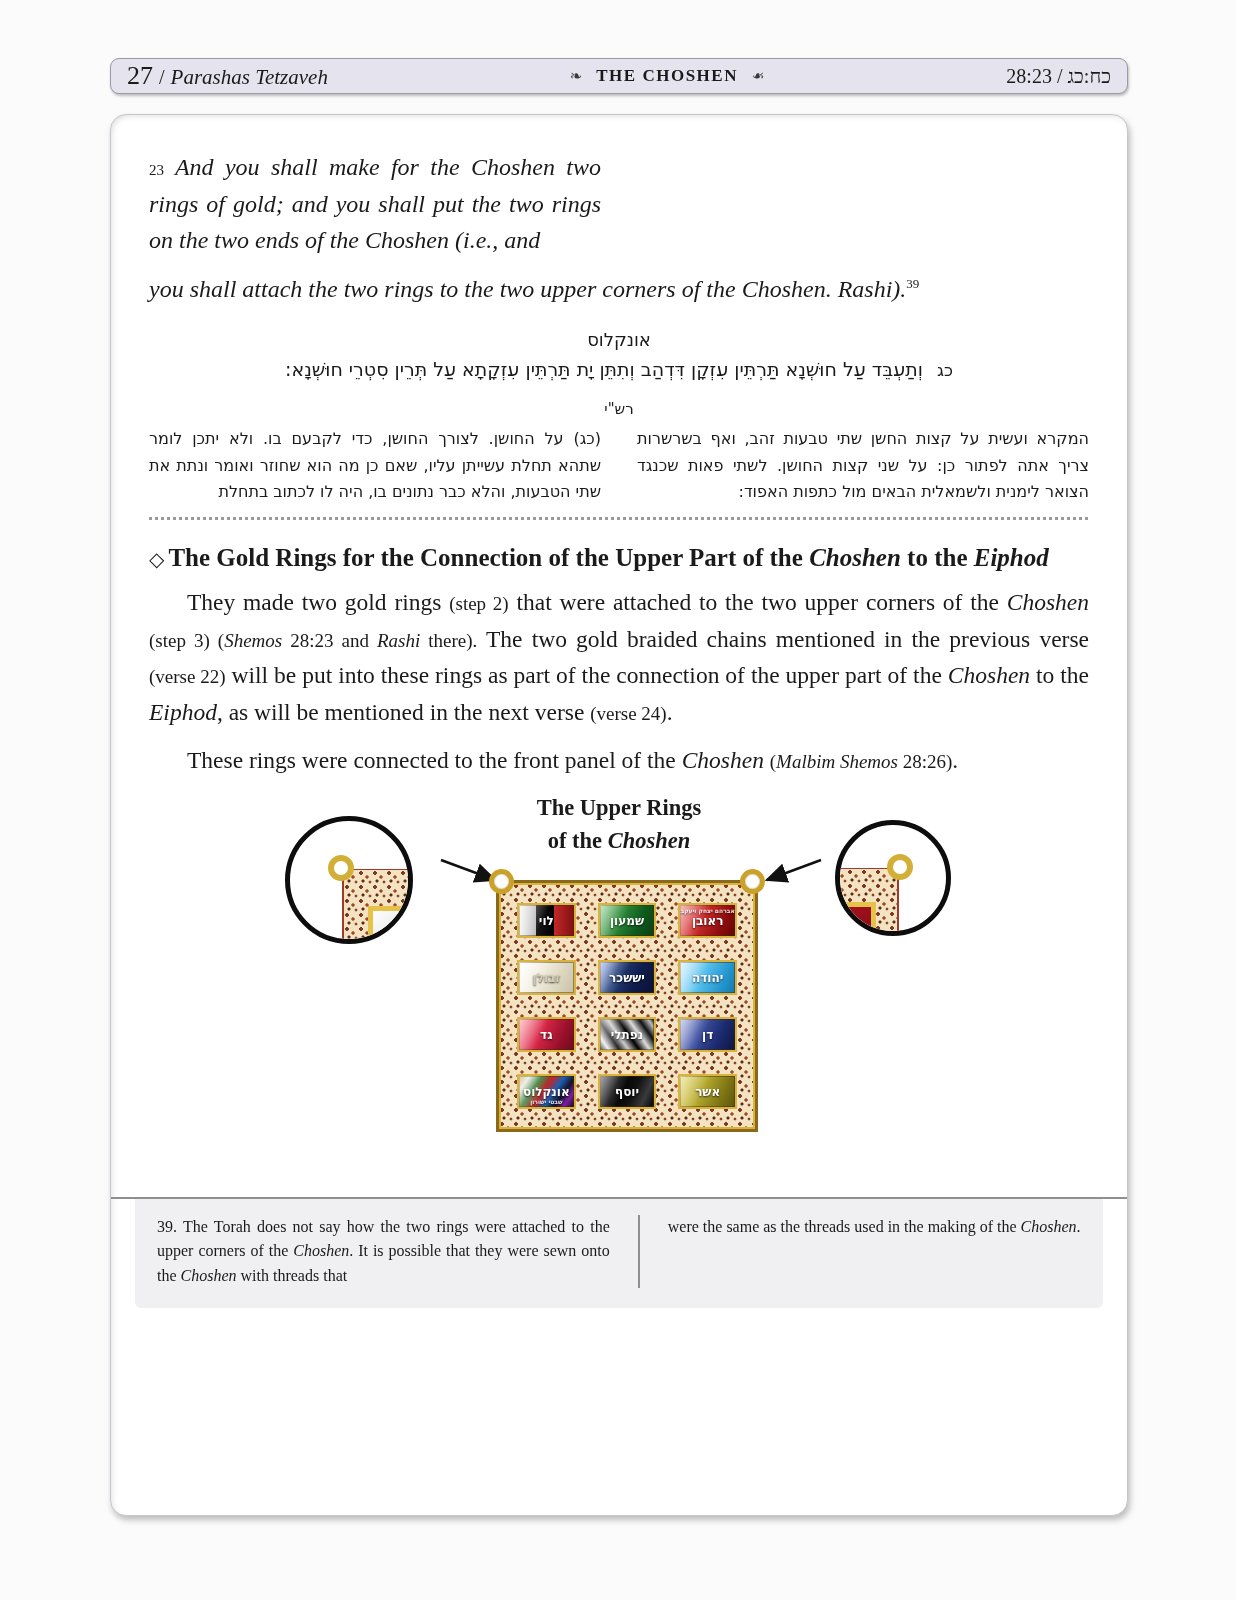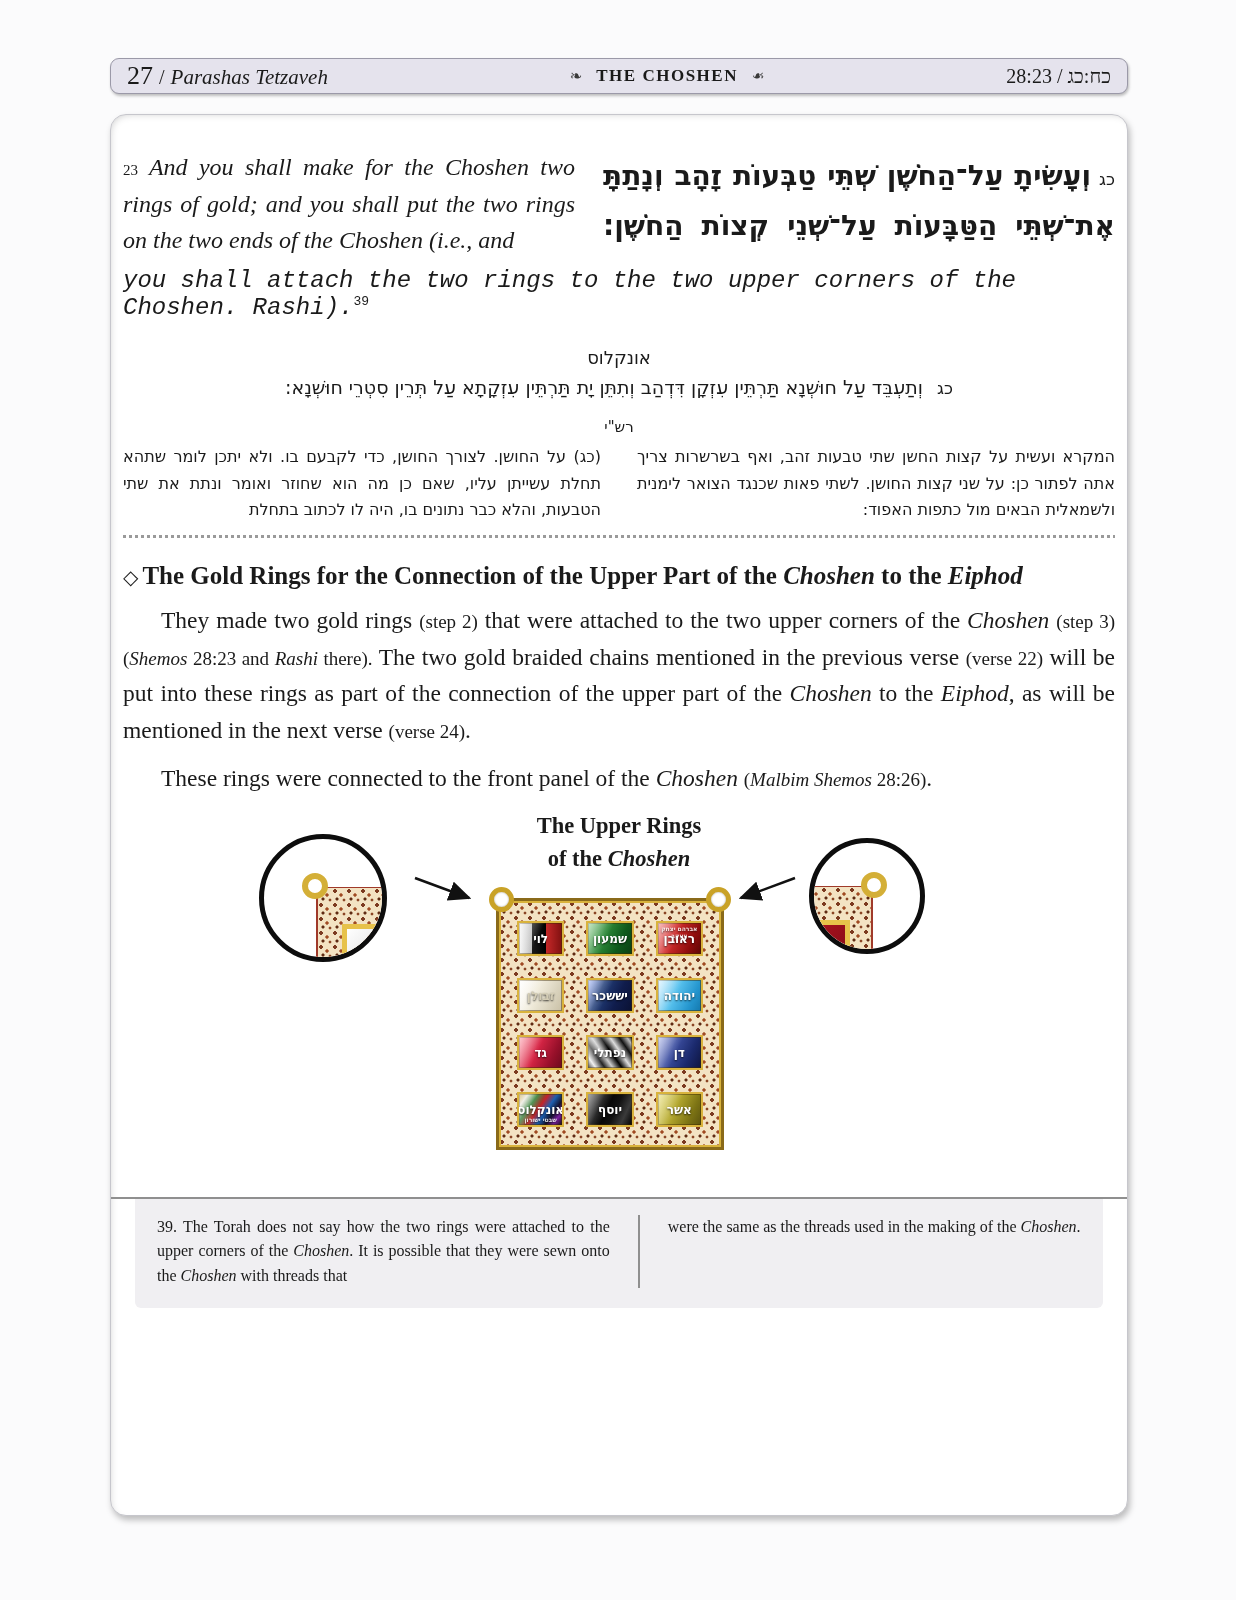--- a/index.html
+++ b/index.html
@@ -21,30 +21,30 @@
   .hdr-parashah{font-style:italic;font-size:21px;}
   .hdr-center{flex:1;text-align:center;font-weight:bold;font-size:17px;letter-spacing:1.5px;white-space:nowrap;}
   .fleuron{font-size:15px;color:#3a3a3a;letter-spacing:0;display:inline-block;padding:0 14px;font-weight:normal;}
   .fleuron.flip{transform:scaleX(-1);}
   .hdr-right{font-size:20px;white-space:nowrap;}
   
   .card{
     position:absolute;left:110px;top:114px;width:1018px;height:1402px;
     background:#ffffff;border:1px solid #c6c6cc;border-radius:16px;
     box-shadow:2px 4px 6px rgba(0,0,0,.25), inset 3px 3px 8px -5px rgba(0,0,0,.25);
-    padding:34px 12px 0;box-sizing:border-box;overflow:hidden;
+    padding:34px 38px 0;box-sizing:border-box;overflow:hidden;
   }
   
   .verse-row{display:flex;gap:28px;}
   .verse-en{width:452px;font-style:italic;font-size:24px;line-height:1.53;text-align:justify;}
   .vnum{font-style:normal;font-size:15px;}
   .verse-he{flex:1;direction:rtl;font-family:"DejaVu Sans",sans-serif;font-weight:bold;font-size:28px;line-height:1.8;padding-top:2px;}
   .he-line{text-align:justify;text-align-last:justify;}
   .he-marker{font-size:17px;font-weight:normal;padding-left:8px;}
-  .verse-cont{font-style:italic;font-size:24px;margin-top:8px;font-family:Liberation Mono, monospace;}
+  .verse-cont{font-style:italic;font-size:24px;margin-top:17px;}
   sup{font-size:13px;font-style:normal;}
   
   .onkelos{margin-top:26px;text-align:center;direction:rtl;font-family:"DejaVu Sans",sans-serif;}
   .onk-head{font-size:18px;}
   .onk-text{font-size:19px;margin-top:8px;}
   
   .rashi{margin-top:20px;}
   .rashi-head{text-align:center;font-family:"DejaVu Sans",sans-serif;font-size:15px;}
   .rashi-cols{display:flex;flex-direction:row-reverse;gap:36px;margin-top:8px;}
   .rashi-col{flex:1;direction:rtl;text-align:justify;font-family:"DejaVu Sans",sans-serif;font-size:16px;line-height:1.65;}
@@ -67,21 +67,21 @@
   .fabric-pattern{
     background-color:#f3e3c3;
     background-image:
       radial-gradient(circle at 3px 3px,#7c3a20 1.6px,transparent 2.1px),
       radial-gradient(circle at 9px 7px,#a04a22 1.4px,transparent 1.9px),
       radial-gradient(circle at 5px 11px,#5f2a12 1.3px,transparent 1.8px),
       radial-gradient(circle at 12px 12px,#8b4524 1.2px,transparent 1.7px);
     background-size:14px 14px;
   }
   .plate{
-    position:absolute;left:50%;margin-left:-123px;top:86px;width:228px;height:252px;
+    position:absolute;left:50%;margin-left:-123px;top:86px;width:262px;height:252px;
     border:3px solid #8a6a1a;box-shadow:inset 0 0 0 2px #d9b33c;box-sizing:border-box;
     display:grid;grid-template-columns:repeat(3,1fr);
     column-gap:18px;row-gap:14px;padding:20px 18px;gap:22px;
   }
   .plate-ring{position:absolute;width:15px;height:15px;border:5px solid #c9a227;border-radius:50%;background:#fff;top:-14px;box-shadow:inset 0 0 2px rgba(0,0,0,.4);}
   .plate-ring.left{left:-10px;}
   .plate-ring.right{right:-10px;}
   .stone{
     position:relative;border:2px solid #d9b33c;box-shadow:inset 0 0 0 1px rgba(60,40,0,.45);
     display:flex;align-items:center;justify-content:center;overflow:hidden;
@@ -133,24 +133,20 @@
   <div class="hdr-right">28:23 / כח:כג</div>
 </div>
 
 <div class="card">
 
   <div class="verse-row">
     <div class="verse-en">
       <span class="vnum">23</span>
       <span>And you shall make for the Choshen two rings of gold; and you shall put the two rings on the two ends of the Choshen (i.e., and</span>
     </div>
-    <div class="verse-he">
-      <div class="he-line"><span class="he-marker">כג</span><span>וְעָשִׂיתָ עַל־הַחֹשֶׁן שְׁתֵּי טַבְּעוֹת זָהָב וְנָתַתָּ</span></div>
-      <div class="he-line">אֶת־שְׁתֵּי הַטַּבָּעוֹת עַל־שְׁנֵי קְצוֹת הַחֹשֶׁן:</div>
-    </div>
   </div>
   <div class="verse-cont">
     <span>you shall attach the two rings to the two upper corners of the Choshen. Rashi).</span><sup>39</sup>
   </div>
 
   <div class="onkelos">
     <div class="onk-head">אונקלוס</div>
     <div class="onk-text">
       <span class="he-marker">כג</span>
       <span>וְתַעְבֵּד עַל חוּשְׁנָא תַּרְתֵּין עִזְקָן דִּדְהַב וְתִתֵּן יָת תַּרְתֵּין עִזְקָתָא עַל תְּרֵין סִטְרֵי חוּשְׁנָא:</span>

